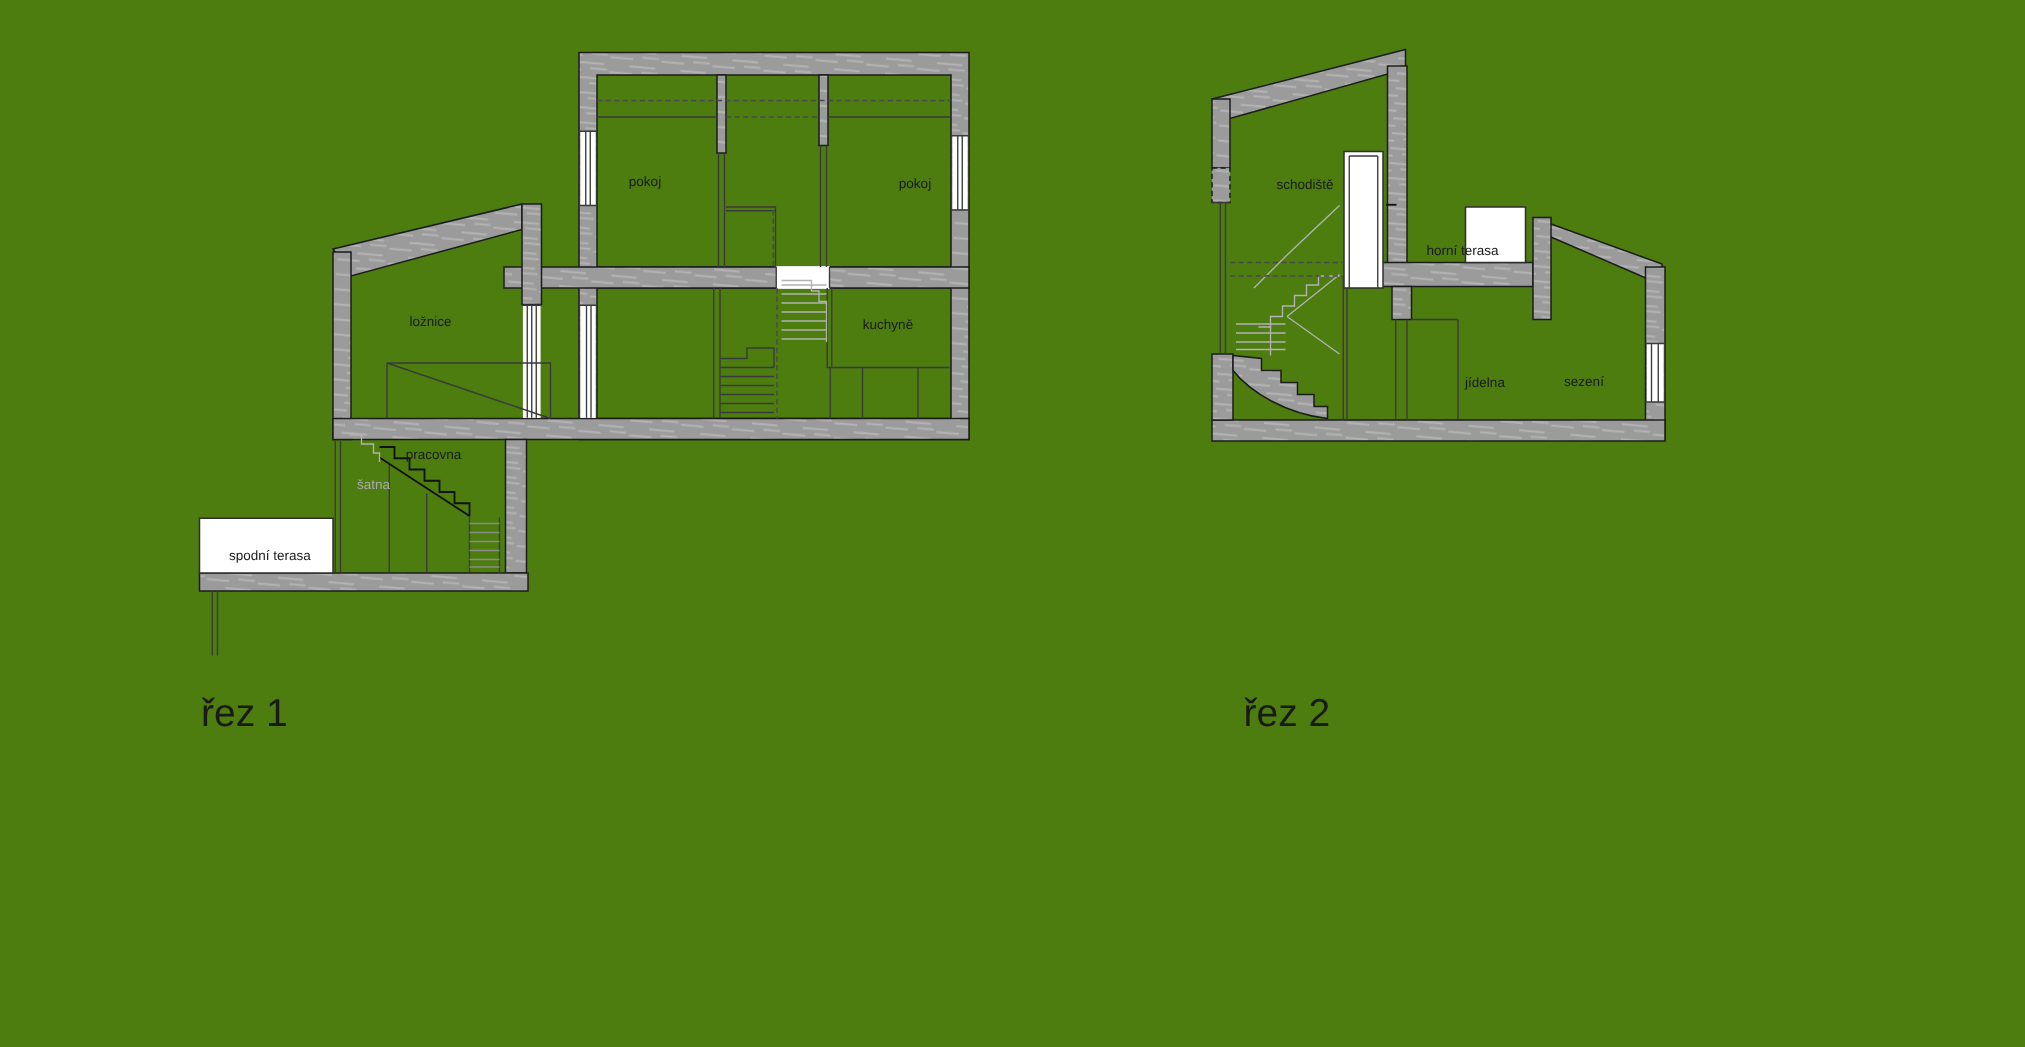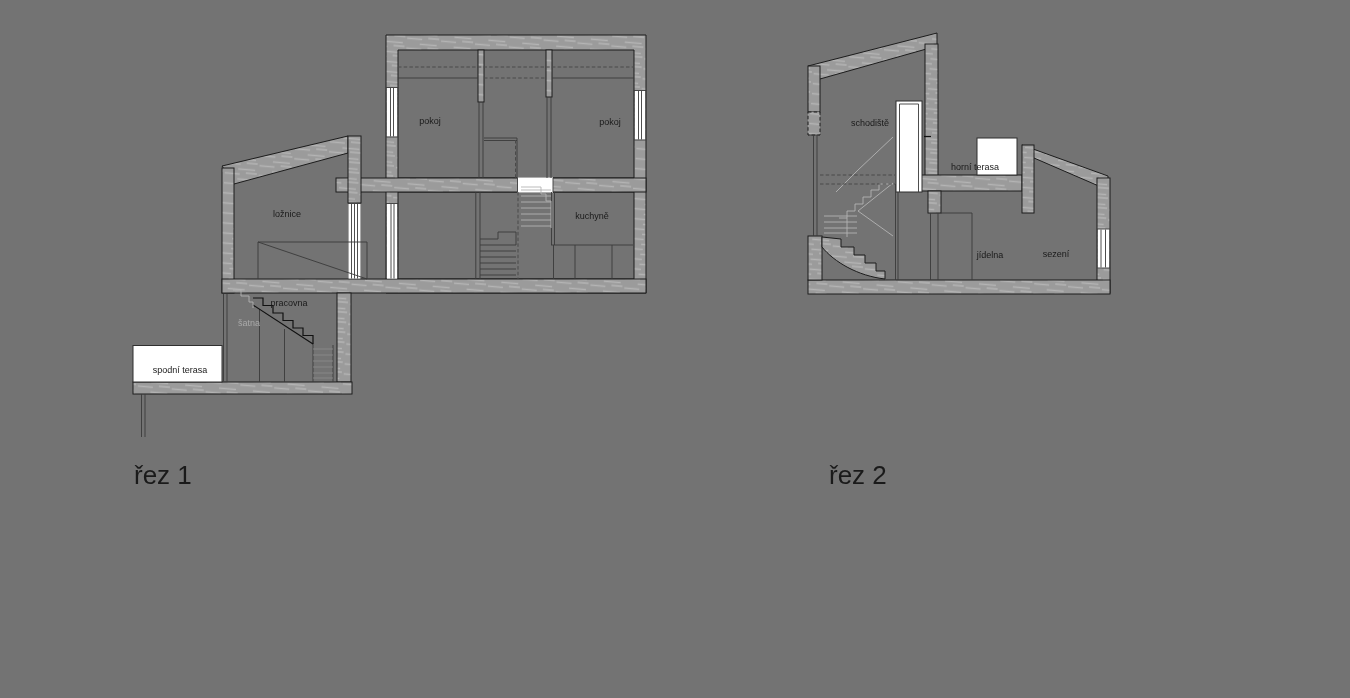--- a/index.html
+++ b/index.html
@@ -1,16 +1,16 @@
 <!DOCTYPE html>
 <html><head>
 <meta charset="utf-8">
 <style>
   html,body{margin:0;padding:0;background:#ffffff;}
-  .stage{position:relative;width:1350px;height:698px;background:#737373;overflow:hidden;}
+  .stage{position:relative;width:1350px;height:698px;background:#4d7c0f;overflow:hidden;}
   svg{display:block;}
   .wall{fill:url(#conc);stroke:#1c1c1c;stroke-width:1;}
   .wall-d{fill:url(#conc);stroke:#1c1c1c;stroke-width:1;stroke-dasharray:3.5,2.2;}
   .white{fill:#ffffff;stroke:none;}
   .whiteo{fill:#ffffff;stroke:#2f2f2f;stroke-width:1;}
   .ln{stroke:#3a3a3a;stroke-width:0.9;fill:none;}
   .lnb{stroke:#111111;stroke-width:1.2;fill:none;}
   .hid{stroke:#b3b3b3;stroke-width:0.9;fill:none;}
   .hid2{stroke:#8a8a8a;stroke-width:0.9;fill:none;}
   .dash{stroke:#4a4a4a;stroke-width:1;fill:none;stroke-dasharray:3.5,2.2;}

